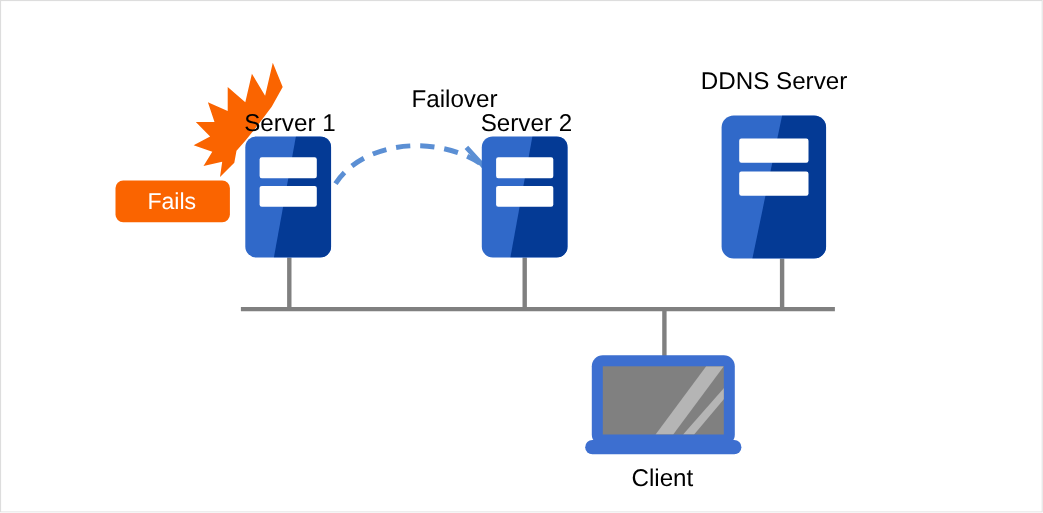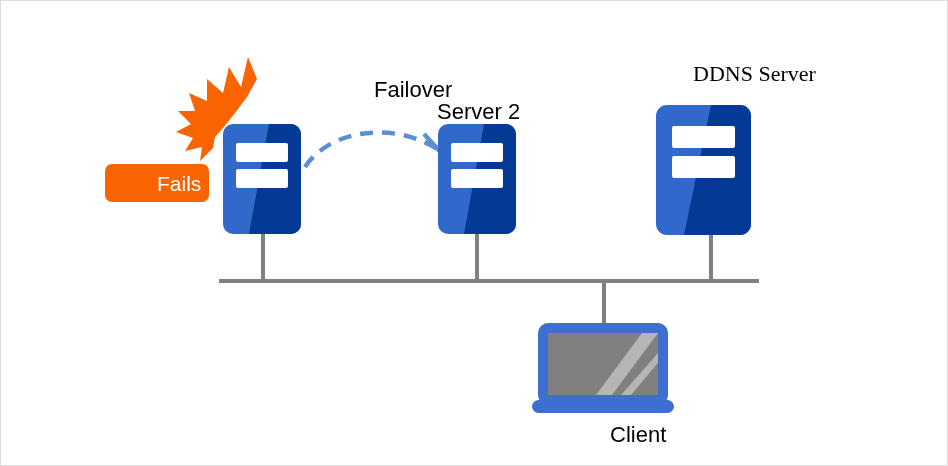--- a/index.html
+++ b/index.html
@@ -34,21 +34,20 @@
     white-space: nowrap;
     line-height: 1;
   }
   .badge-label {
     position: absolute;
     color: #ffffff;
     font-size: 21px;
     font-family: "Liberation Sans", sans-serif;
     white-space: nowrap;
     line-height: 1;
-    margin-left: 23px;
   }
   .edge-label {
     position: absolute;
     color: #000000;
     font-size: 22px;
     font-family: "Liberation Sans", sans-serif;
     white-space: nowrap;
     line-height: 1;
     margin-left: 44px;
   }
@@ -150,24 +149,25 @@
       </g>
       <rect x="531" y="399" width="142" height="13" rx="6.5" ry="6.5" fill="#3D6FD0"></rect>
     </g>
 
     <g>
       <rect x="104" y="163" width="104" height="38" rx="7" ry="7" fill="#FA6400"></rect>
     </g>
 
   </svg>
 
+  <div class="node-label" style="left:221px; top:100px;">Server 1</div>
 
   <div class="node-label" style="left:436px; top:100px;text-align:center;">Server 2</div>
 
-  <div class="node-label" style="left:692px; top:62px;font-family:Liberation Serif, serif;">DDNS Server</div>
+  <div class="node-label" style="left:636px; top:62px;">DDNS Server</div>
 
-  <div class="node-label" style="left:573px; top:423px;margin-left:36px;">Client</div>
+  <div class="node-label" style="left:573px; top:423px;">Client</div>
 
   <div class="edge-label" style="left:329px; top:78px;">Failover</div>
 
   <div class="badge-label" style="left:133px; top:172px;">Fails</div>
 
 </div>
 
 </body></html>

